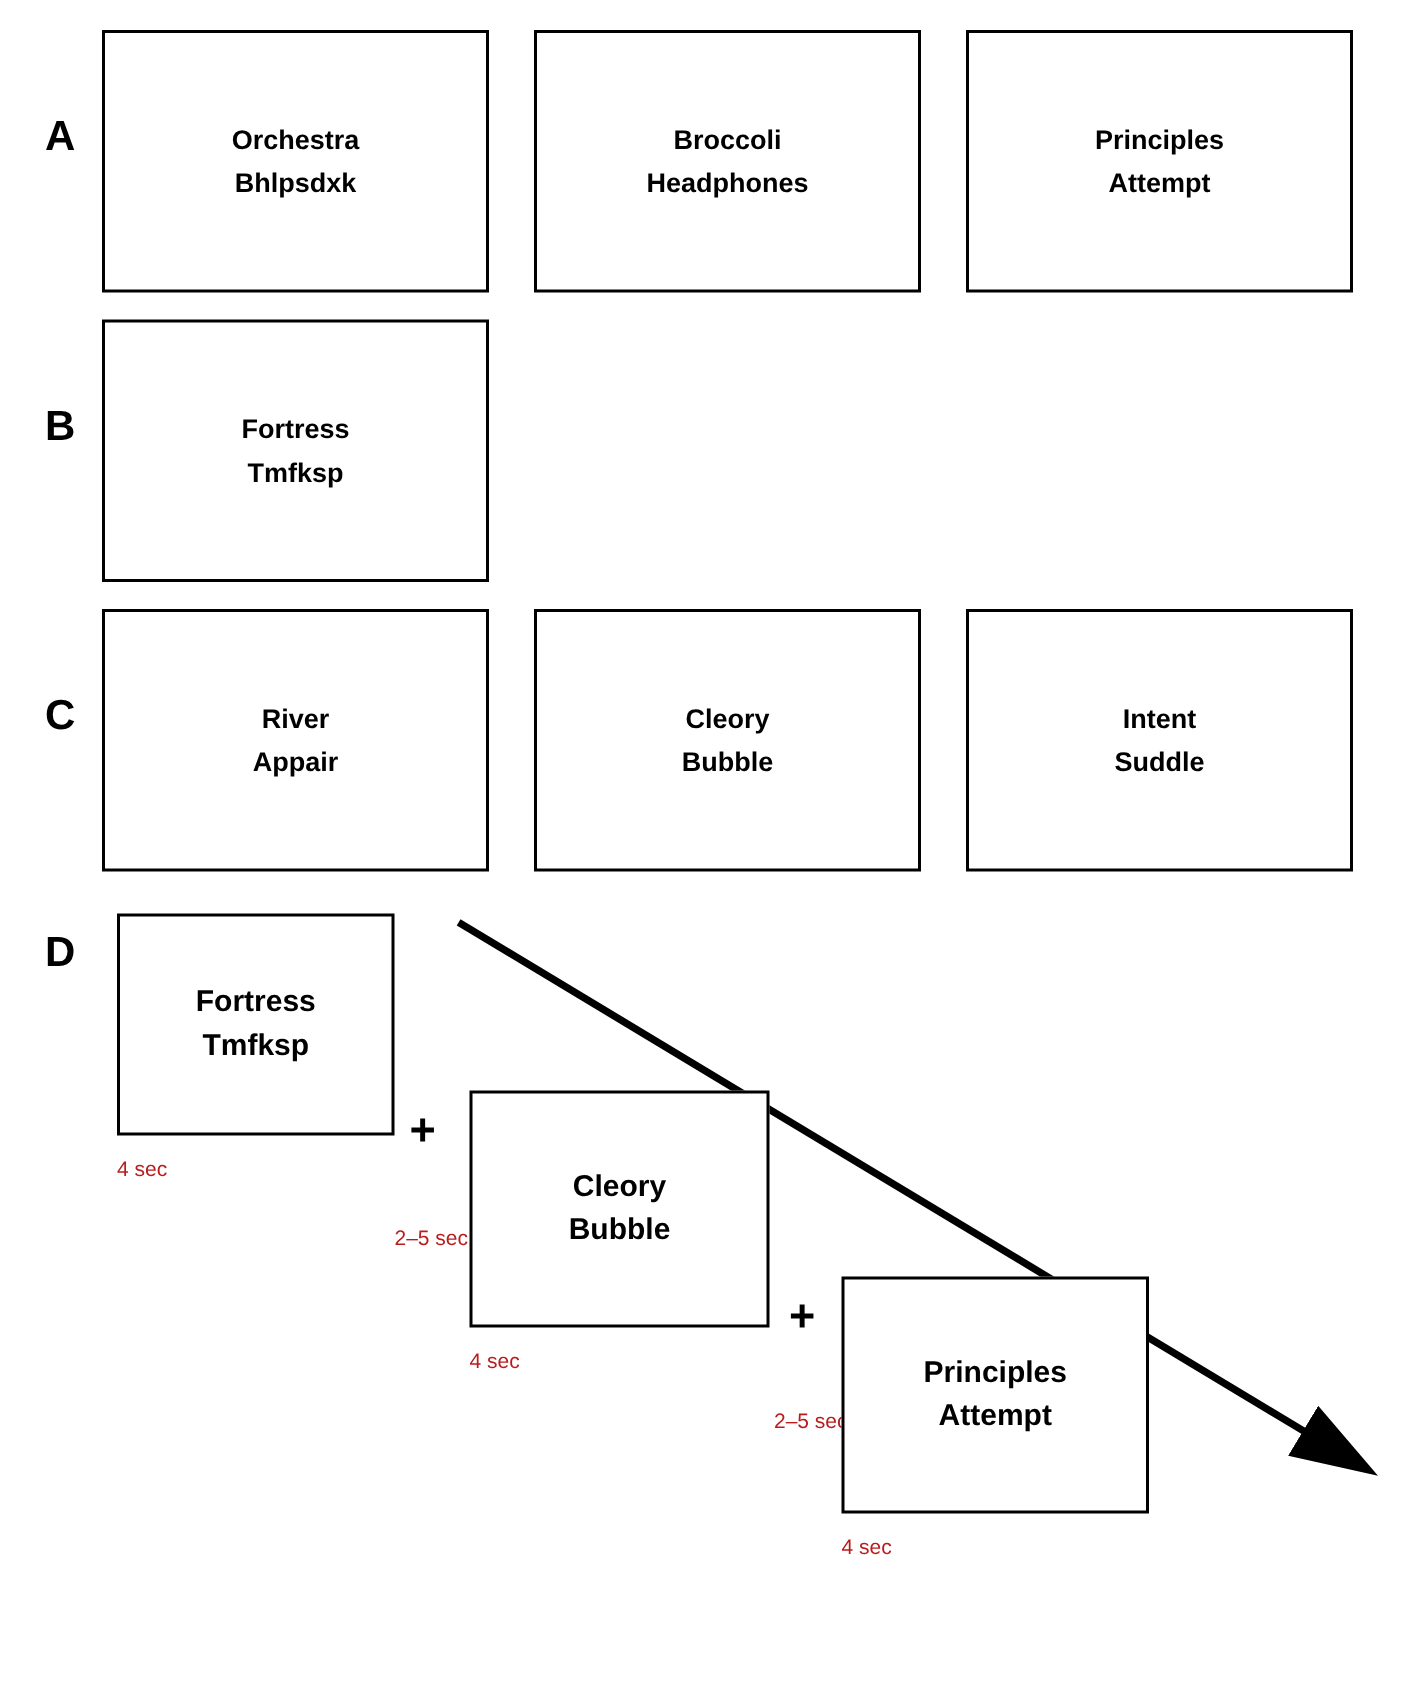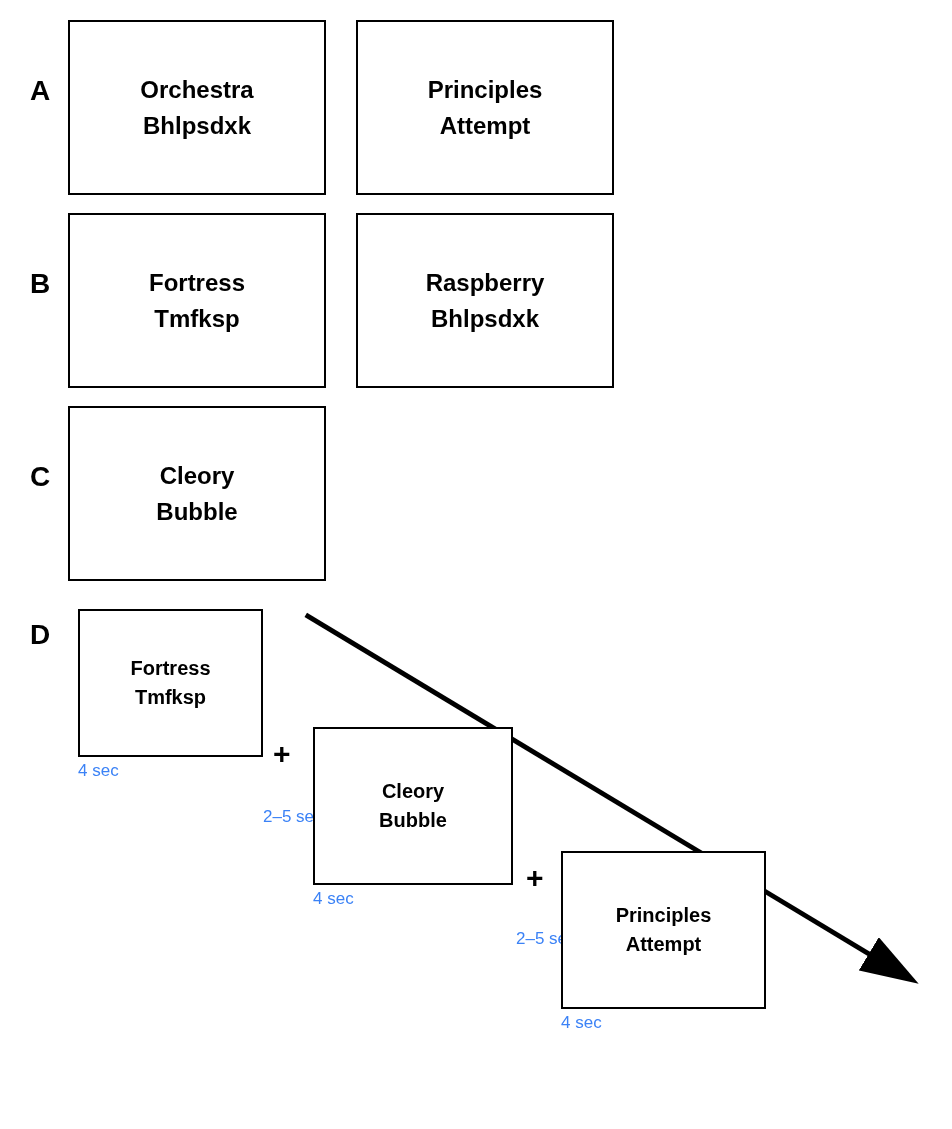--- a/index.html
+++ b/index.html
@@ -37,21 +37,21 @@
       width: 258px;
       height: 175px;
       display: flex;
       flex-direction: column;
       align-items: center;
       justify-content: center;
       gap: 8px;
     }
 
     .card-word {
-      font-size: 24px;
+      font-size: 18px;
       font-weight: bold;
       text-align: center;
     }
 
     
     .section-d {
       display: flex;
       align-items: flex-start;
       margin-top: 10px;
     }
@@ -77,22 +77,23 @@
       background: #fff;
     }
 
     .timeline-card .card-word {
       font-size: 20px;
       font-weight: bold;
     }
 
     .time-label {
       position: absolute;
-      font-size: 17px;
-      color: #3b82f6;
+      font-size: 14px;
+      color: #b91c1c;
+      margin-top: 10px;
     }
 
     .fixation-cross {
       position: absolute;
       font-size: 30px;
       font-weight: bold;
     }
 
     
     .arrow-line {
@@ -109,44 +110,52 @@
 
 <div id="rows-container">
     <div class="row">
       <div class="row-label">A</div>
       <div class="cards-container">
         <div class="card">
           <span class="card-word">Orchestra</span>
           <span class="card-word">Bhlpsdxk</span>
         </div>
         <div class="card">
+          <span class="card-word">Broccoli</span>
+          <span class="card-word">Headphones</span>
+        </div>
+        <div class="card">
           <span class="card-word">Principles</span>
           <span class="card-word">Attempt</span>
         </div>
       </div>
     </div>
     <div class="row">
       <div class="row-label">B</div>
       <div class="cards-container">
         <div class="card">
           <span class="card-word">Fortress</span>
           <span class="card-word">Tmfksp</span>
         </div>
-        <div class="card">
-          <span class="card-word">Raspberry</span>
-          <span class="card-word">Bhlpsdxk</span>
-        </div>
       </div>
     </div>
     <div class="row">
       <div class="row-label">C</div>
       <div class="cards-container">
         <div class="card">
+          <span class="card-word">River</span>
+          <span class="card-word">Appair</span>
+        </div>
+        <div class="card">
           <span class="card-word">Cleory</span>
           <span class="card-word">Bubble</span>
+        </div>
+        <div class="card">
+          <span class="card-word">Intent</span>
+          <span class="card-word">Suddle</span>
         </div>
       </div>
     </div>
   </div>
 
 <div class="section-d">
   <div class="row-label">D</div>
   <div class="timeline-area">
 
     <svg class="arrow-line" viewBox="0 0 880 420" xmlns="http://www.w3.org/2000/svg">

